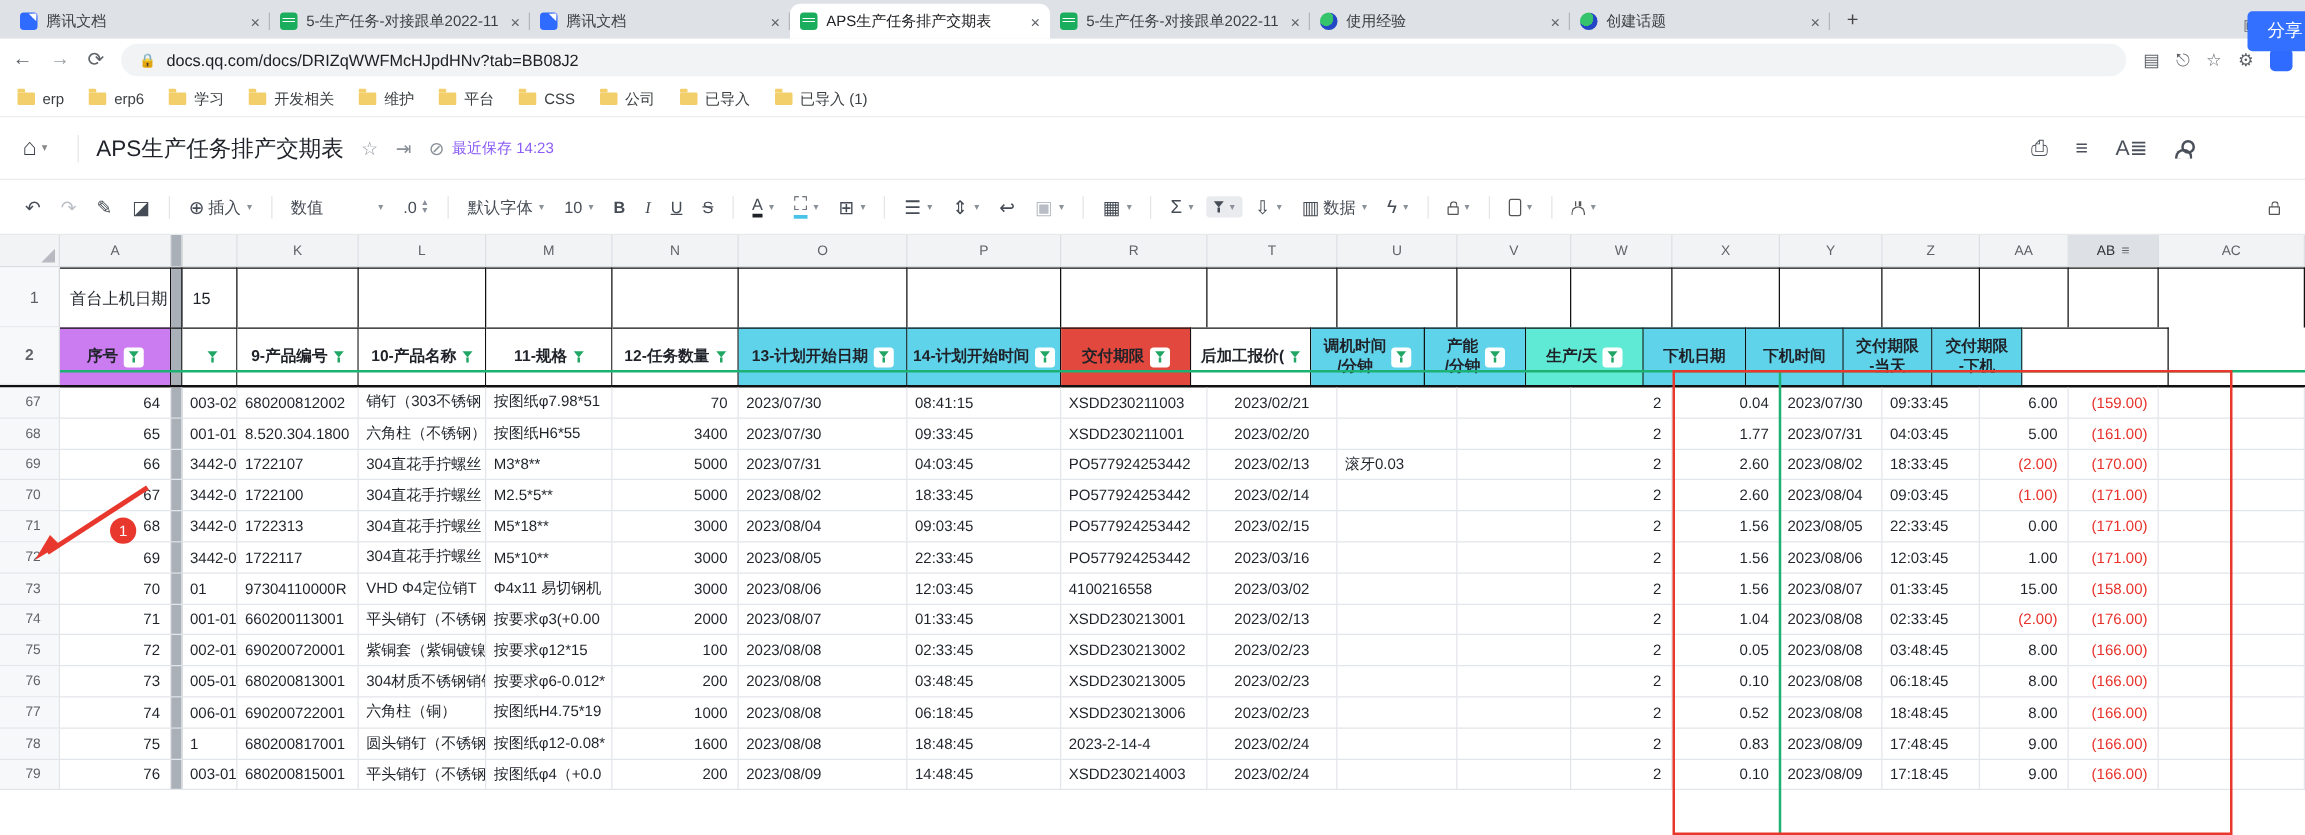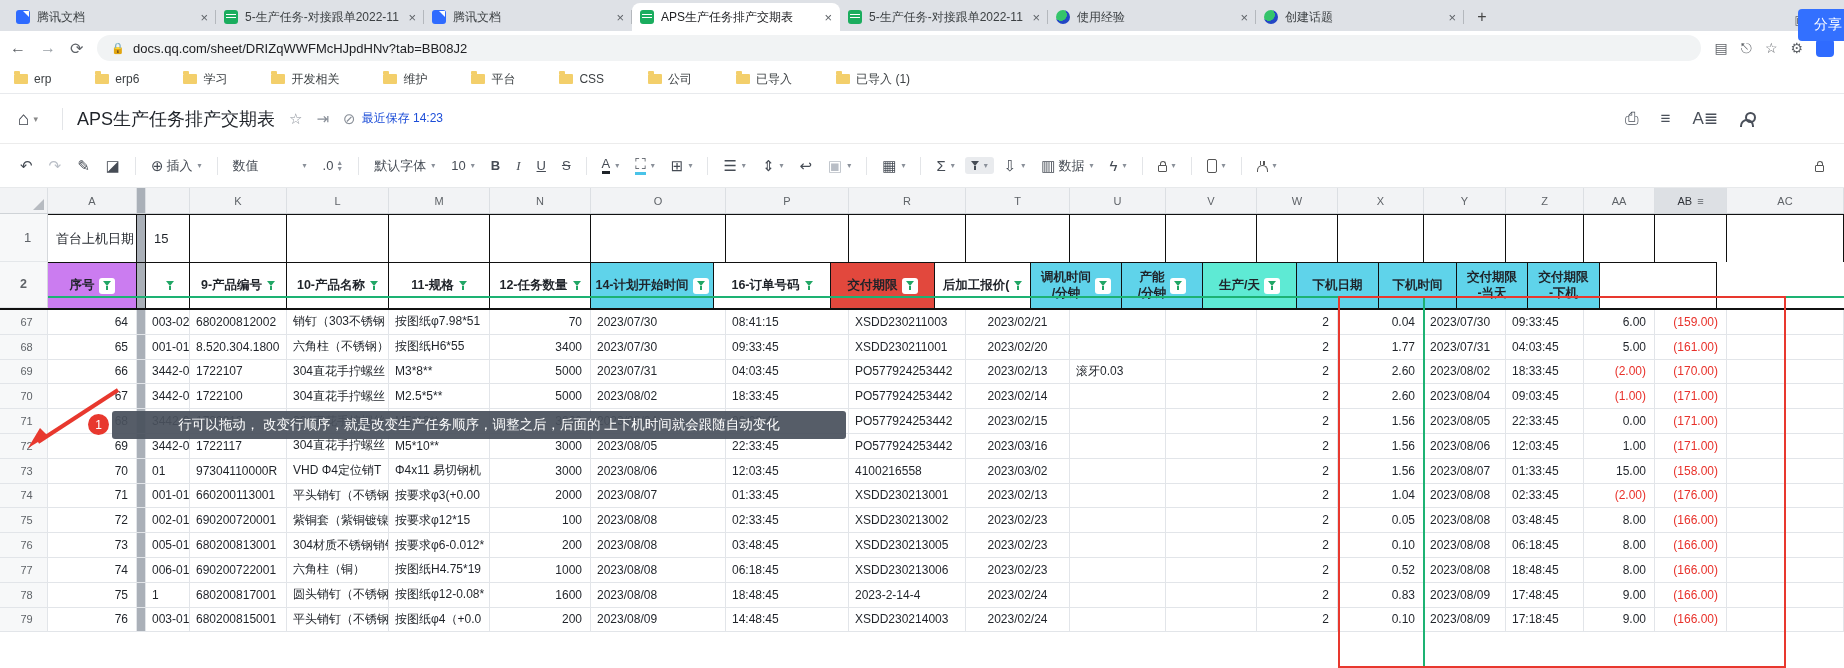--- a/index.html
+++ b/index.html
@@ -27,32 +27,32 @@
   
   #addrbar{height:34px;background:#fff;display:flex;align-items:center;padding:0 10px;gap:14px}
   .navic{font-size:16px;color:#5f6368}
   .navic.fwd{color:#9aa0a6}
   #urlpill{flex:1;height:26px;background:#f1f3f4;border-radius:13px;display:flex;align-items:center;padding:0 14px;gap:8px}
   #urlpill .lock{font-size:11px;color:#202124}
   #urltext{font-size:13px;color:#202124}
   .addr-right{display:flex;gap:13px;align-items:center;color:#5f6368;font-size:14px}
   .profile-sq{width:18px;height:18px;border-radius:4px;background:#2f6bff}
   
-  #bmbar{height:29px;background:#fff;display:flex;align-items:center;gap:44px;padding:0 14px;border-bottom:1px solid #e8eaed}
+  #bmbar{height:29px;background:#fff;display:flex;align-items:center;gap:20px;padding:0 14px;border-bottom:1px solid #e8eaed}
   .bm{display:flex;align-items:center;gap:6px;font-size:12px;color:#3c4043}
   .folder{width:14px;height:10px;background:#f3cf6b;border-radius:1px;position:relative;flex:none}
   .folder::before{content:"";position:absolute;top:-3px;left:0;width:6px;height:3px;background:#f3cf6b;border-radius:1px 1px 0 0}
   
   #titlebar{height:50px;background:#fff;display:flex;align-items:center;padding:0 18px;border-bottom:1px solid #ececec}
   .home{font-size:19px;color:#3a3f48}
   .mini-caret{font-size:9px;color:#888;margin:0 10px 0 4px}
   .vsep{width:1px;height:22px;background:#e3e5e8;margin:0 14px}
   #doctitle{font-size:18px;color:#1f2329}
   .t-ic{font-size:15px;color:#8a9099;margin-left:14px}
-  #savedtext{font-size:12px;color:#1d4ed8;margin-left:6px}
+  #savedtext{font-size:12px;color:#8b5cf6;margin-left:6px}
   .title-right{margin-left:auto;display:flex;align-items:center;gap:22px;color:#4a505a;font-size:17px}
   .person{width:14px;height:8px;border:2px solid #4a505a;border-bottom:none;border-radius:8px 8px 0 0;position:relative;margin-top:8px}
   .person::before{content:"";position:absolute;left:3px;top:-9px;width:7px;height:7px;border:2px solid #4a505a;border-radius:50%}
   #sharebtn{position:absolute;right:-14px;top:9px;height:32px;padding:0 16px;background:#3370ff;color:#fff;
             font-size:14px;border-radius:4px;display:flex;align-items:center}
   
   #toolbar{height:44px;background:#fff;border-bottom:1px solid #e7e9eb;display:flex;align-items:center;gap:4px;padding:0 14px;font-size:13px;color:#464c55}
   .tbi{display:flex;align-items:center;gap:3px;padding:4px 6px;border-radius:3px;flex:none}
   .tbi .g{font-size:15px}
   .tbi.dim{color:#b9bec6}
@@ -165,21 +165,21 @@
       <span>⌄</span>
     </div>
   </div>
 
   <div id="addrbar">
     <span class="navic">←</span>
     <span class="navic fwd">→</span>
     <span class="navic">⟳</span>
     <div id="urlpill">
       <span class="lock">🔒</span>
-      <span id="urltext">docs.qq.com/sheet/DRIZqWWFMcHJpdHNv?tab=BB08J2</span>
+      <span id="urltext">docs.qq.com/docs/DRIZqWWFMcHJpdHNv?tab=BB08J2</span>
     </div>
     <div class="addr-right">
       <span>▤</span>
       <span>⎋</span>
       <span>☆</span>
       <span>⚙</span>
       <span class="profile-sq"></span>
     </div>
   </div>
 
@@ -419,22 +419,22 @@
       </div>
       <div class="grow r2">
         <div class="cell gut" style="width: 48px;">2</div>
         <div class="cell " style="width: 89px; background: rgb(203, 124, 240);"><span>序号</span><span class="fchip"><span class="fun"><b></b><i></i></span></span></div>
         <div class="cell hidcol" style="width: 9px;"></div>
         <div class="cell " style="width: 44px; background: rgb(255, 255, 255);"><span></span><span class="fun" style="margin-left:5px"><b></b><i></i></span></div>
         <div class="cell " style="width: 97px; background: rgb(255, 255, 255);"><span>9-产品编号</span><span class="fun" style="margin-left:5px"><b></b><i></i></span></div>
         <div class="cell " style="width: 102px; background: rgb(255, 255, 255);"><span>10-产品名称</span><span class="fun" style="margin-left:5px"><b></b><i></i></span></div>
         <div class="cell " style="width: 101px; background: rgb(255, 255, 255);"><span>11-规格</span><span class="fun" style="margin-left:5px"><b></b><i></i></span></div>
         <div class="cell " style="width: 101px; background: rgb(255, 255, 255);"><span>12-任务数量</span><span class="fun" style="margin-left:5px"><b></b><i></i></span></div>
+        <div class="cell " style="width: 135px; background: rgb(95, 211, 234);"><span>13-计划开始日期</span><span class="fchip"><span class="fun"><b></b><i></i></span></span></div>
         <div class="cell " style="width: 123px; background: rgb(95, 211, 234);"><span>14-计划开始时间</span><span class="fchip"><span class="fun"><b></b><i></i></span></span></div>
-        <div class="cell " style="width: 117px; background: rgb(255, 255, 255);"><span>16-订单号码</span><span class="fun" style="margin-left:5px"><b></b><i></i></span></div>
         <div class="cell " style="width: 104px; background: rgb(226, 72, 61);"><span>交付期限</span><span class="fchip"><span class="fun"><b></b><i></i></span></span></div>
         <div class="cell " style="width: 96px; background: rgb(255, 255, 255);"><span>后加工报价(</span><span class="fun" style="margin-left:5px"><b></b><i></i></span></div>
         <div class="cell " style="width: 91px; background: rgb(95, 211, 234);"><span>调机时间
 /分钟</span><span class="fchip"><span class="fun"><b></b><i></i></span></span></div>
         <div class="cell " style="width: 81px; background: rgb(95, 211, 234);"><span>产能
 /分钟</span><span class="fchip"><span class="fun"><b></b><i></i></span></span></div>
         <div class="cell " style="width: 94px; background: #5eead4;"><span>生产/天</span><span class="fchip"><span class="fun"><b></b><i></i></span></span></div>
         <div class="cell " style="width: 82px; background: rgb(95, 211, 234);"><span>下机日期</span></div>
         <div class="cell " style="width: 78px; background: rgb(95, 211, 234);"><span>下机时间</span></div>
         <div class="cell " style="width: 71px; background: rgb(95, 211, 234);"><span>交付期限
@@ -740,20 +740,19 @@
         <div class="cell " style="width: 78px;">17:18:45</div>
         <div class="cell ar" style="width: 71px;">9.00</div>
         <div class="cell ar neg" style="width: 72px;">(166.00)</div>
         <div class="cell " style="width: 117px;"></div>
       </div>
     </div>
 
   <div class="ov" id="greenH"></div>
   <div class="ov" id="greenV"></div>
   <div class="ov" id="redrect"></div>
-  <div class="ov" id="tooltip">行可以拖动，  改变行顺序，就是改变生产任务顺序，调整之后，后面的 上下机时间就会跟随自动变化</div>
   <div class="ov" id="badge1">1</div>
   <svg class="ov" id="arrow" width="110" height="78">
     <line x1="100" y1="10" x2="20" y2="62" stroke="#e8382e" stroke-width="4"></line>
     <polygon points="10,68 30,56 22,48" fill="#e8382e"></polygon>
   </svg>
 
 </div>
 
 </body></html>

